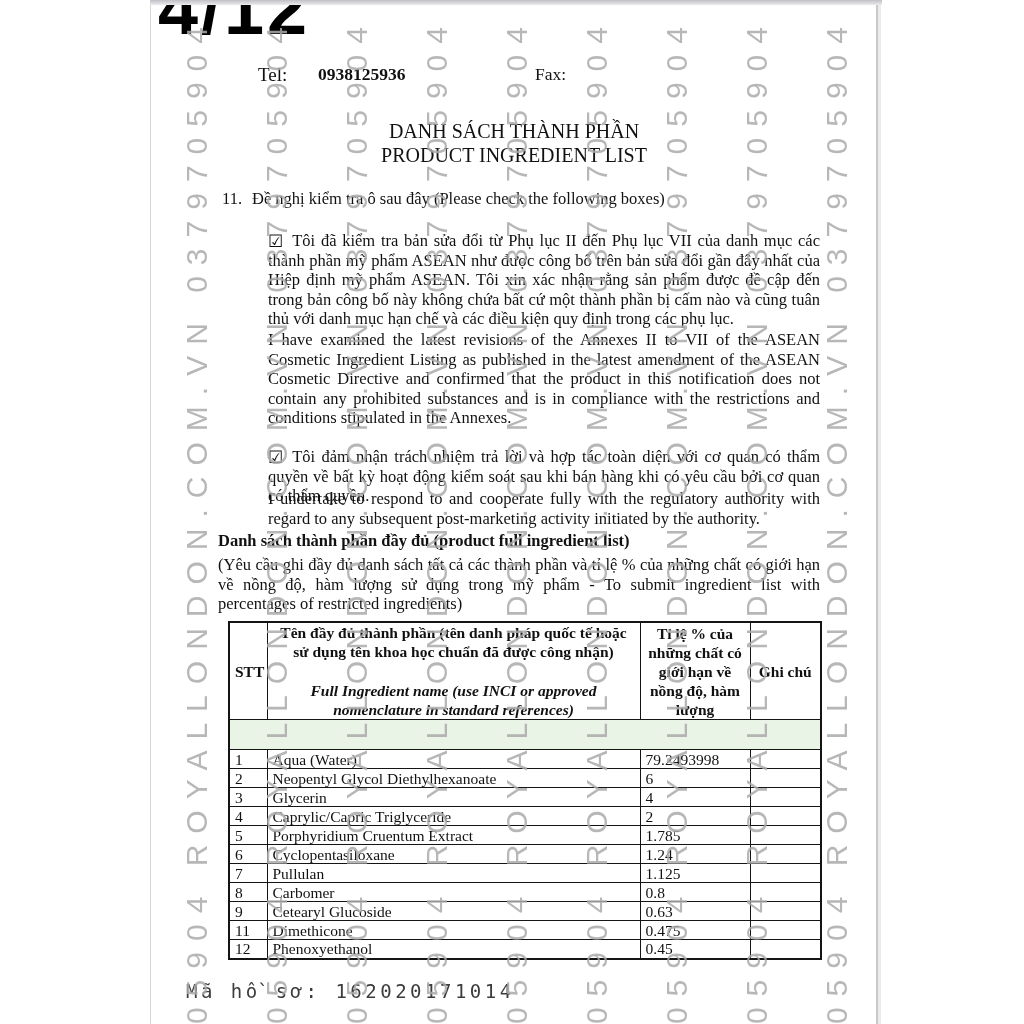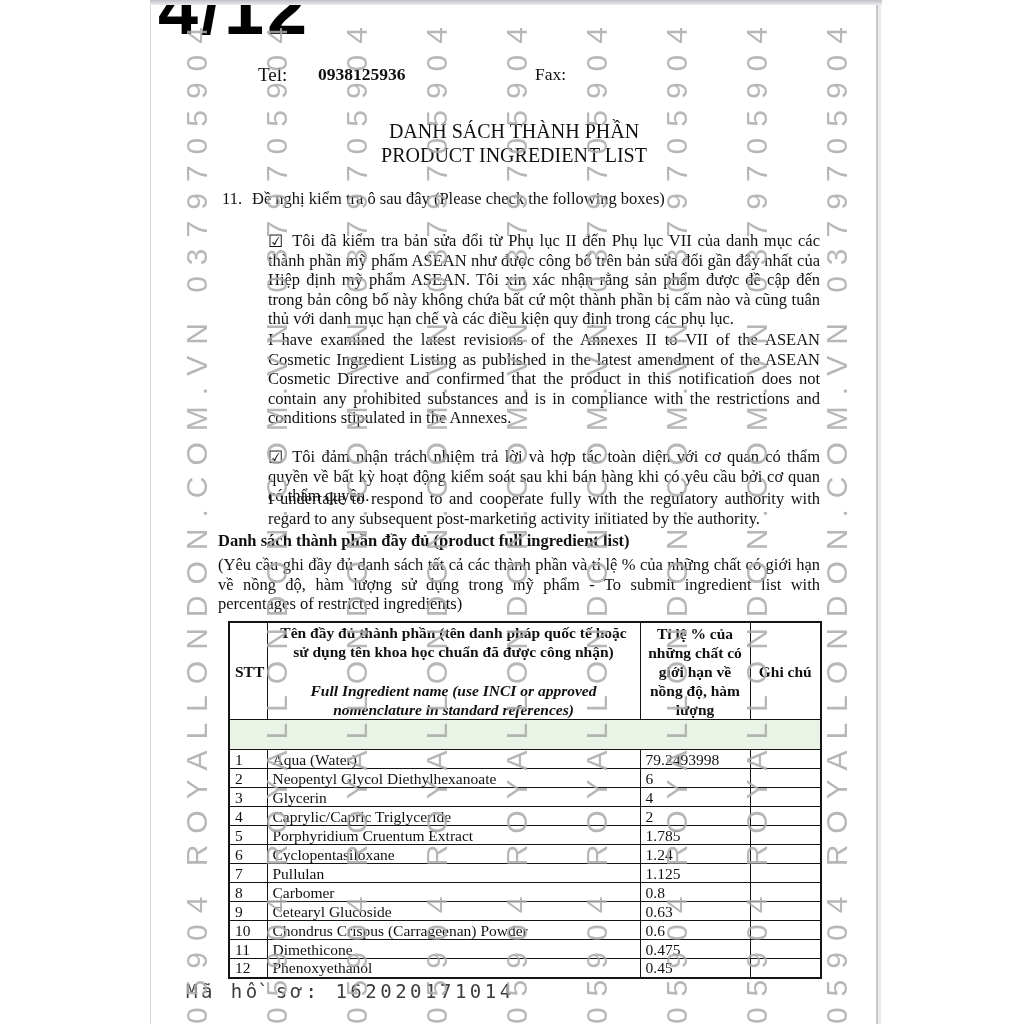--- a/index.html
+++ b/index.html
@@ -163,26 +163,20 @@
           <td class="c-pct">0.8</td>
           <td class="c-note"></td>
         </tr>
     <tr class="r">
           <td class="c-stt">9</td>
           <td class="c-name">Cetearyl Glucoside</td>
           <td class="c-pct">0.63</td>
           <td class="c-note"></td>
         </tr>
     <tr class="r">
-          <td class="c-stt">10</td>
-          <td class="c-name">Chondrus Crispus (Carrageenan) Powder</td>
-          <td class="c-pct">0.6</td>
-          <td class="c-note"></td>
-        </tr>
-    <tr class="r">
           <td class="c-stt">11</td>
           <td class="c-name">Dimethicone</td>
           <td class="c-pct">0.475</td>
           <td class="c-note"></td>
         </tr>
     <tr class="r">
           <td class="c-stt">12</td>
           <td class="c-name">Phenoxyethanol</td>
           <td class="c-pct">0.45</td>
           <td class="c-note"></td>

